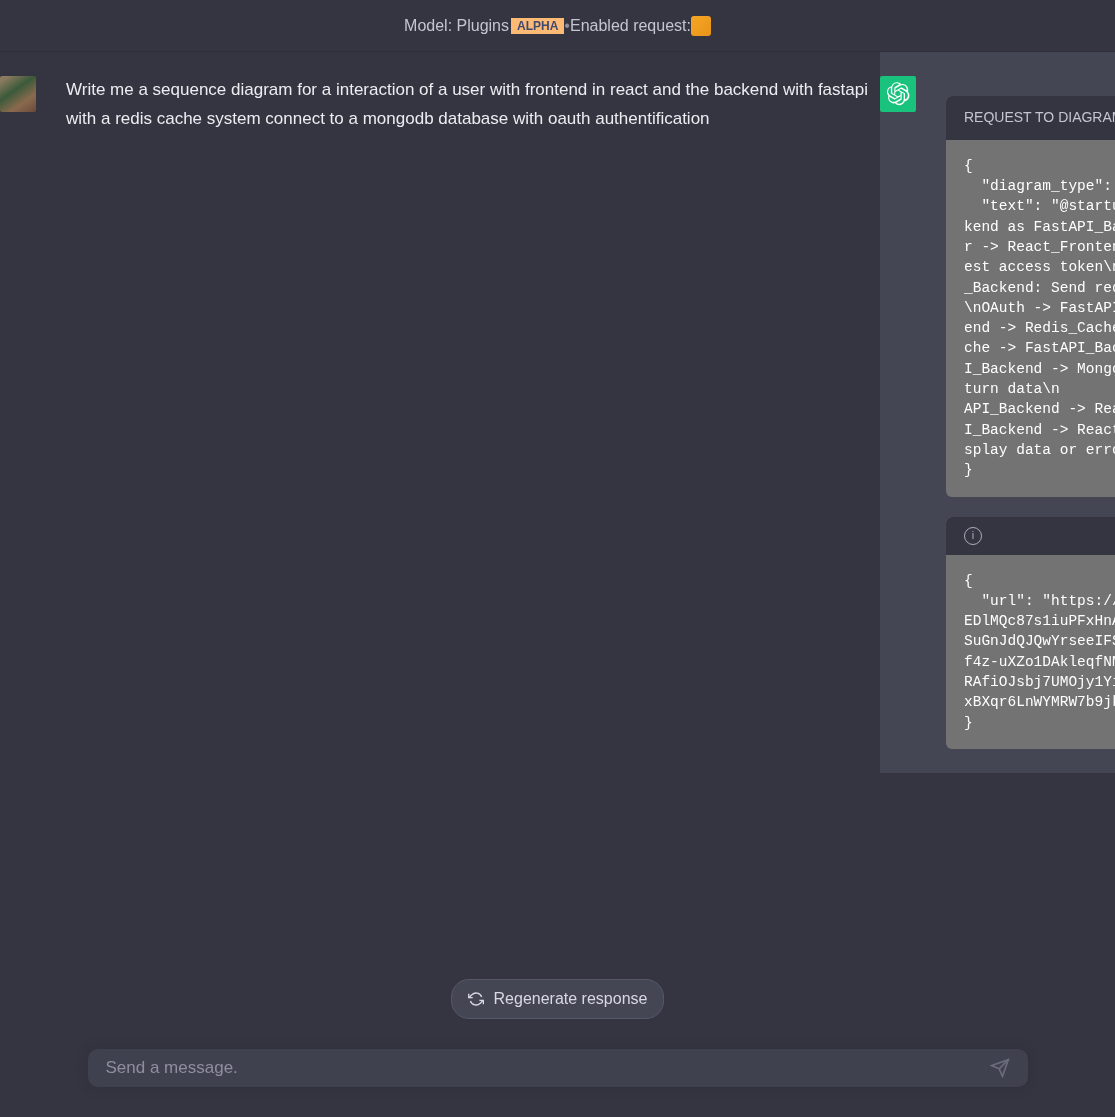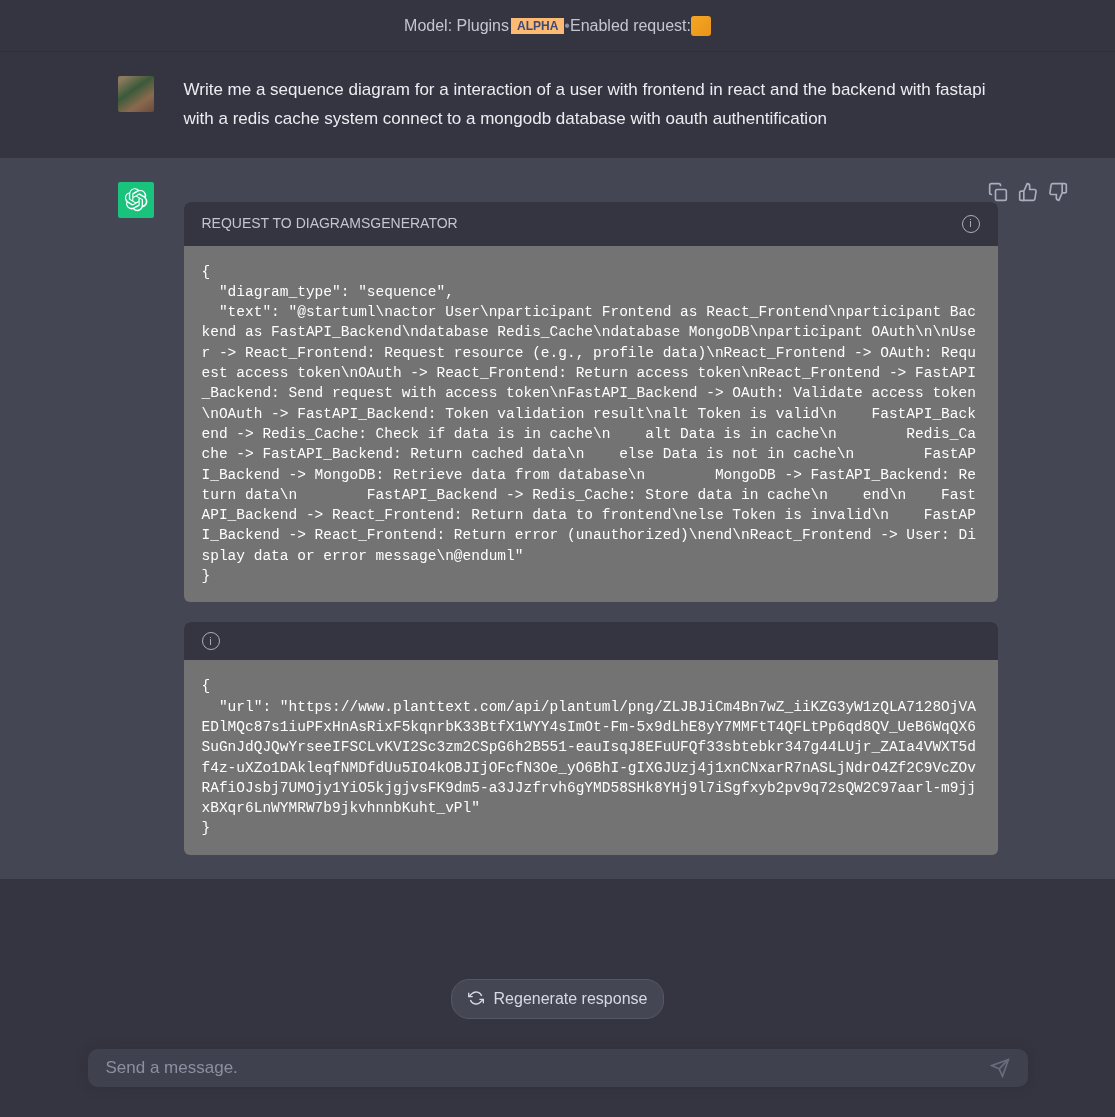--- a/index.html
+++ b/index.html
@@ -40,21 +40,21 @@
       width: 20px;
       height: 20px;
       background: linear-gradient(135deg, #f5a623, #e8941a);
       border-radius: 3px;
     }
     .dot-sep {
       color: #8e8ea0;
     }
     .conversation {
       display: flex;
-      flex-direction: column;
+      flex-direction: row;
     }
     .message-row {
       padding: 24px 0;
       display: flex;
       justify-content: center;
     }
     .message-row.user {
       background: #343541;
     }
     .message-row.assistant {
@@ -196,21 +196,21 @@
     .regenerate-btn {
       position: absolute;
       bottom: 98px;
       left: 50%;
       transform: translateX(-50%);
       background: #444654;
       border: 1px solid #565869;
       border-radius: 18px;
       padding: 10px 16px;
       display: flex;
-      align-items: flex-start;
+      align-items: center;
       gap: 10px;
       color: #d9d9e3;
       font-size: 16px;
       cursor: pointer;
     }
     .regen-icon {
       width: 16px;
       height: 16px;
     }
   </style>

